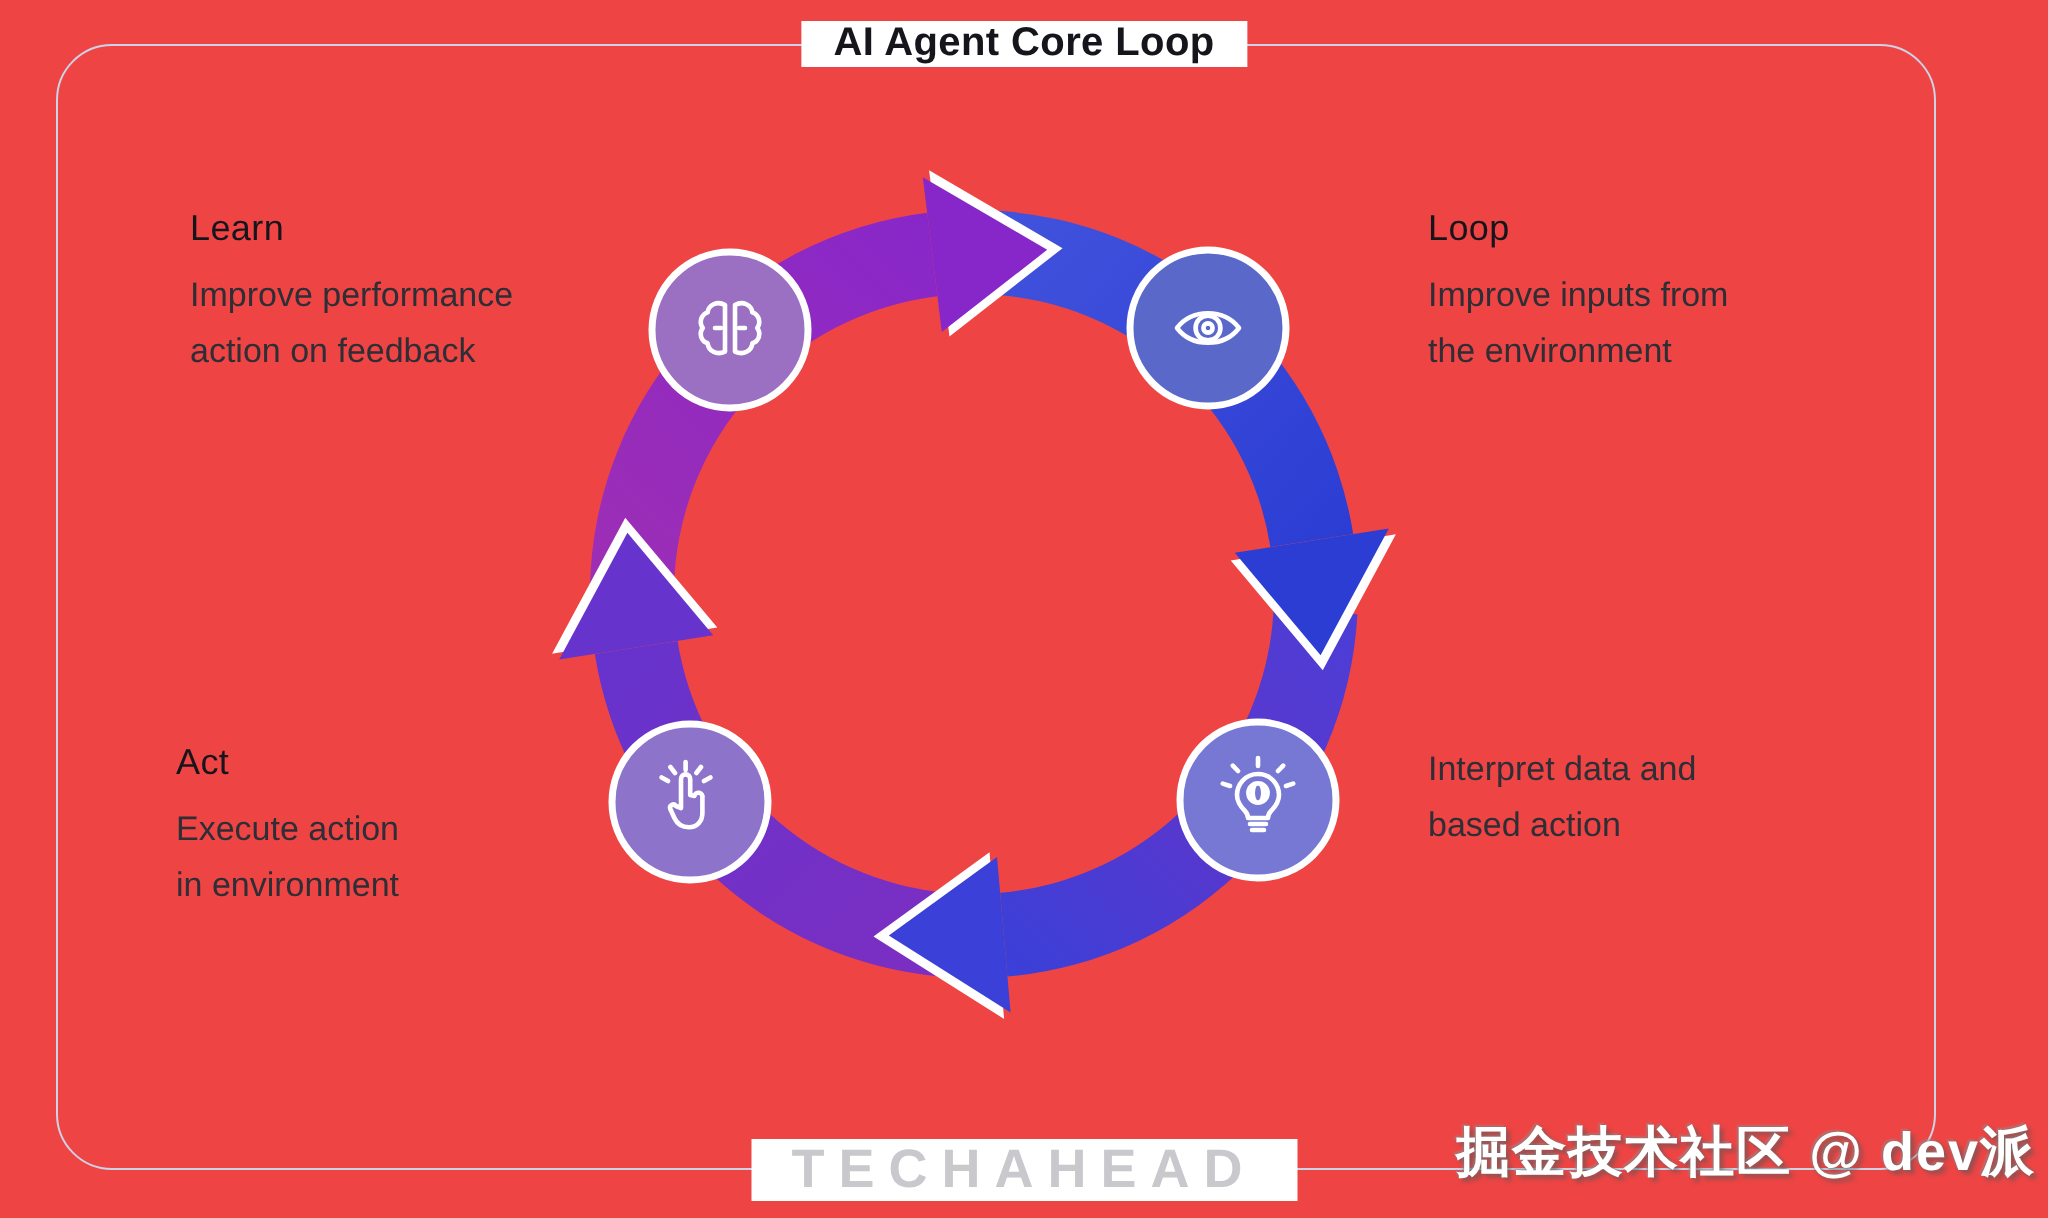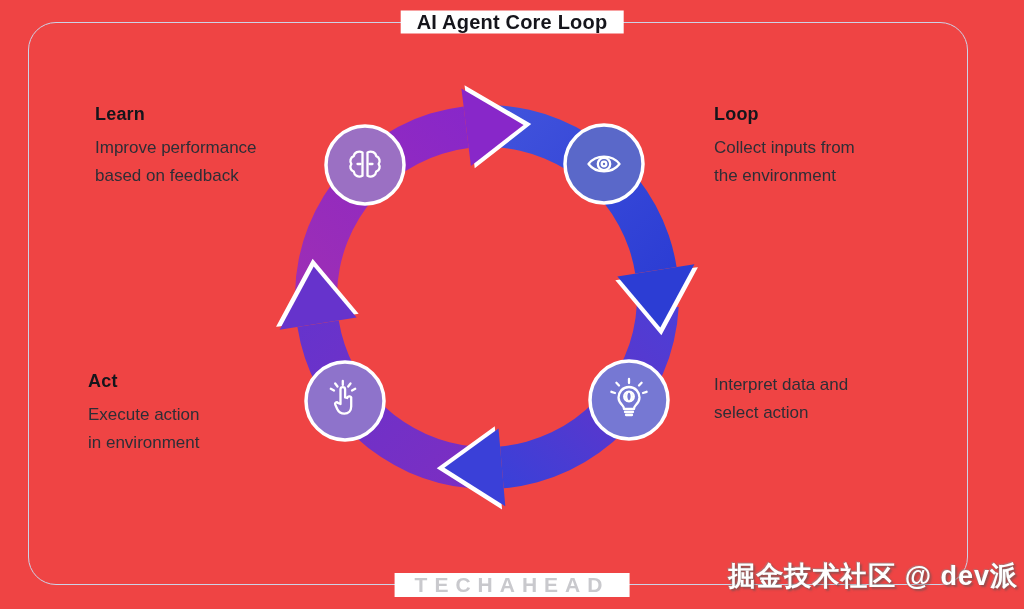--- a/index.html
+++ b/index.html
@@ -10,30 +10,30 @@
   .frame{
     position:absolute;left:28px;top:22px;width:938px;height:561px;
     border:1.6px solid #CDD2E6;border-radius:28px;
   }
   .diagram-title{
     position:absolute;left:512px;top:22px;transform:translate(-50%,-50%);
     background:#ffffff;padding:0 16px;font-size:20px;font-weight:700;color:#15151B;
     letter-spacing:.2px;white-space:nowrap;
   }
   .node-text{position:absolute;width:270px;}
-  .node-text h3{margin:0 0 9px 0;font-size:18px;font-weight:700;color:#15151B;letter-spacing:.2px;}
+  .node-text h3{margin:0 0 9px 0;font-size:18px;font-weight:400;color:#15151B;letter-spacing:.2px;}
   .node-text p{margin:0;font-size:17px;line-height:28px;color:#2E2E36;}
   .node-learn{left:95px;top:104px;}
   .node-sense{left:714px;top:104px;}
   .node-act{left:88px;top:371px;}
   .node-think{left:714px;top:371px;}
   #ring{position:absolute;left:0;top:0;}
   .brand{
     position:absolute;left:512px;top:585px;transform:translate(-50%,-50%);
-    background:#ffffff;padding:0 20px;font-size:21px;font-weight:700;color:#C9C9CD;
+    background:#ffffff;padding:0 20px;font-size:27px;font-weight:700;color:#C9C9CD;
     letter-spacing:7px;white-space:nowrap;
   }
   .watermark{
     position:absolute;right:6px;top:558px;font-size:27px;font-weight:700;color:#ffffff;
     text-shadow:0 0 1px rgba(110,110,110,.9),2px 2px 2px rgba(85,85,85,.55),-1px -1px 1px rgba(150,150,150,.5);
     white-space:nowrap;letter-spacing:1px;margin-left:20px;
   }
   .icon-stroke{fill:none;stroke:#ffffff;stroke-width:2.3;stroke-linecap:round;stroke-linejoin:round;}
 </style>
 </head>
@@ -110,37 +110,37 @@
 
     <g transform="translate(345,401)">
       <path class="icon-stroke" stroke-width="2.1" d="M-4.5,3 L-4.5,-11.5 A2.3,2.3 0 0 1 0.1,-11.5 L0.1,-3.5 L2.2,-3 A2,2 0 0 1 6.2,-2.2 L6.2,5.5 C6.2,9.8 3.4,12.6 -0.6,12.6 C-4,12.6 -6.4,11 -7.8,8 L-9.8,3.6 C-10.6,1.8 -8.2,0.4 -7,2 L-4.5,3 Z"></path>
       <path class="icon-stroke" stroke-width="2" d="M-2.2,-16 L-2.2,-20 M-7.5,-14.5 L-9.8,-17.5 M3.2,-14.5 L5.5,-17.5 M-11,-10.5 L-14.2,-12.3 M7,-10.5 L10.2,-12.3"></path>
     </g>
   </svg>
 
   <div class="node-text node-learn">
     <h3>Learn</h3>
     <p><span>Improve performance</span><br>
-    <span>based on feedback</span></p>
+    <span>action on feedback</span></p>
   </div>
 
   <div class="node-text node-sense">
     <h3>Loop</h3>
-    <p><span>Collect inputs from</span><br>
+    <p><span>Improve inputs from</span><br>
     <span>the environment</span></p>
   </div>
 
   <div class="node-text node-act">
     <h3>Act</h3>
     <p><span>Execute action</span><br>
     <span>in environment</span></p>
   </div>
 
   <div class="node-text node-think">
     <p><span>Interpret data and</span><br>
-    <span>select action</span></p>
+    <span>based action</span></p>
   </div>
 
   <div class="brand">TECHAHEAD</div>
 
   <div class="watermark">掘金技术社区 @ dev派</div>
 
 </div>
 
 </body></html>

